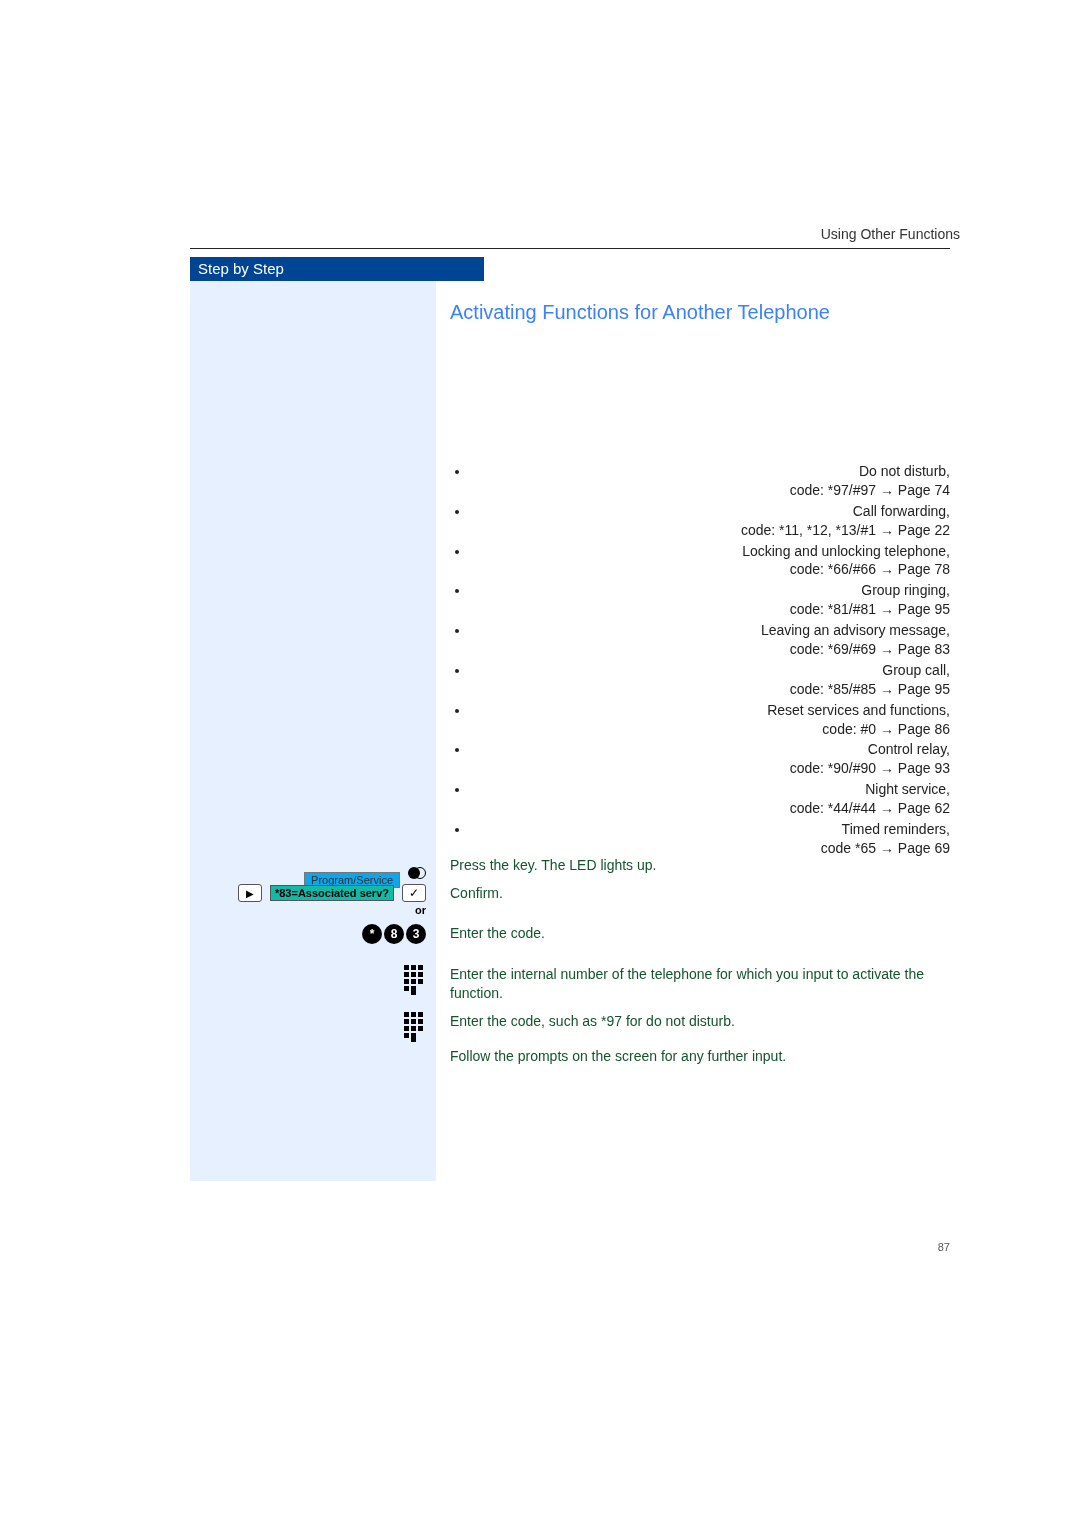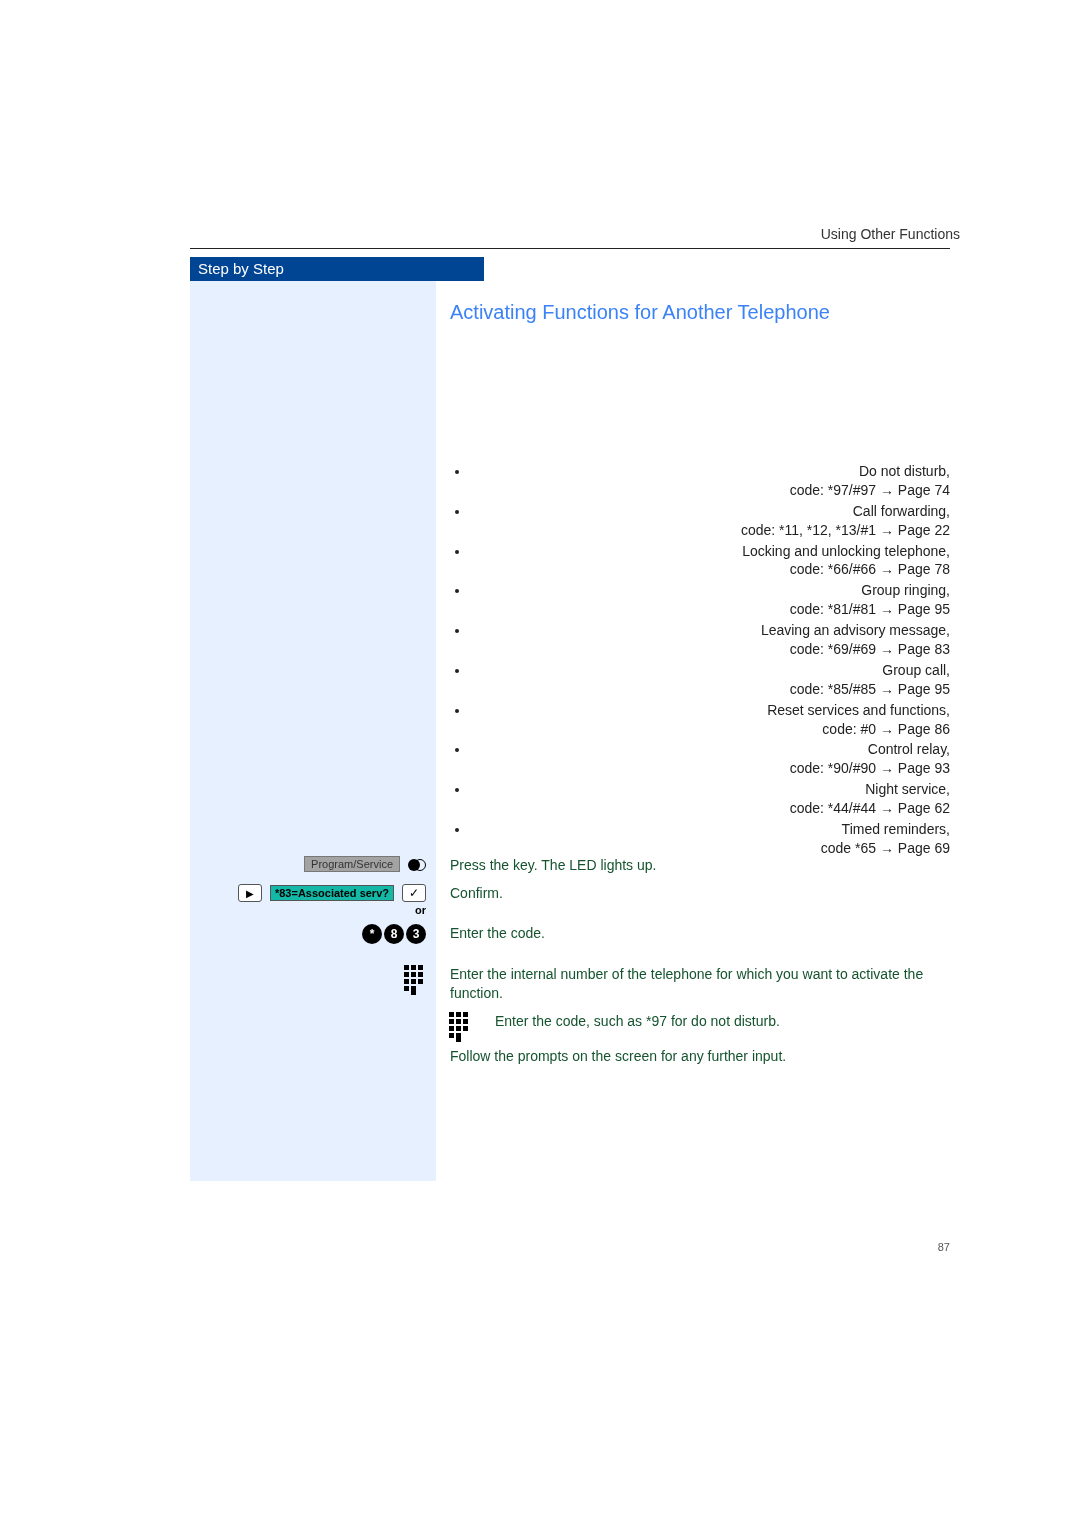--- a/index.html
+++ b/index.html
@@ -109,22 +109,23 @@
     flex: 1;
     padding-left: 14px;
     font-size: 14px;
     color: #14532d;
     line-height: 1.35;
   }
   .box-label {
     border: 1px solid #777;
     font-size: 11px;
     padding: 1px 6px;
-    background: #a3a3a3;
+    background: #0ea5e9;
     color:#333;
+    margin-top:16px;
   }
   .led {
     width: 18px;
     height: 14px;
     display:inline-block;
     position:relative;
   }
   .led::before{
     content:"";
     position:absolute;
@@ -327,24 +328,24 @@
             <span></span>
             <span></span>
             <span></span>
           </div>
         <div class="keypad-bottom">
             <span class="sm"></span>
             <span></span>
           </div>
       </div>
     </div>
-    <div class="right">Enter the internal number of the telephone for which you want to activate the function.</div>
-  </div>
-
-  <div class="row" style="top:1012px;padding-left:45px;">
+    <div class="right">Enter the internal number of the telephone for which you input to activate the function.</div>
+  </div>
+
+  <div class="row" style="top:1012px;">
     <div class="left">
       <div class="keypad">
         <div class="keypad-grid">
             <span></span>
             <span></span>
             <span></span>
             <span></span>
             <span></span>
             <span></span>
             <span></span>

